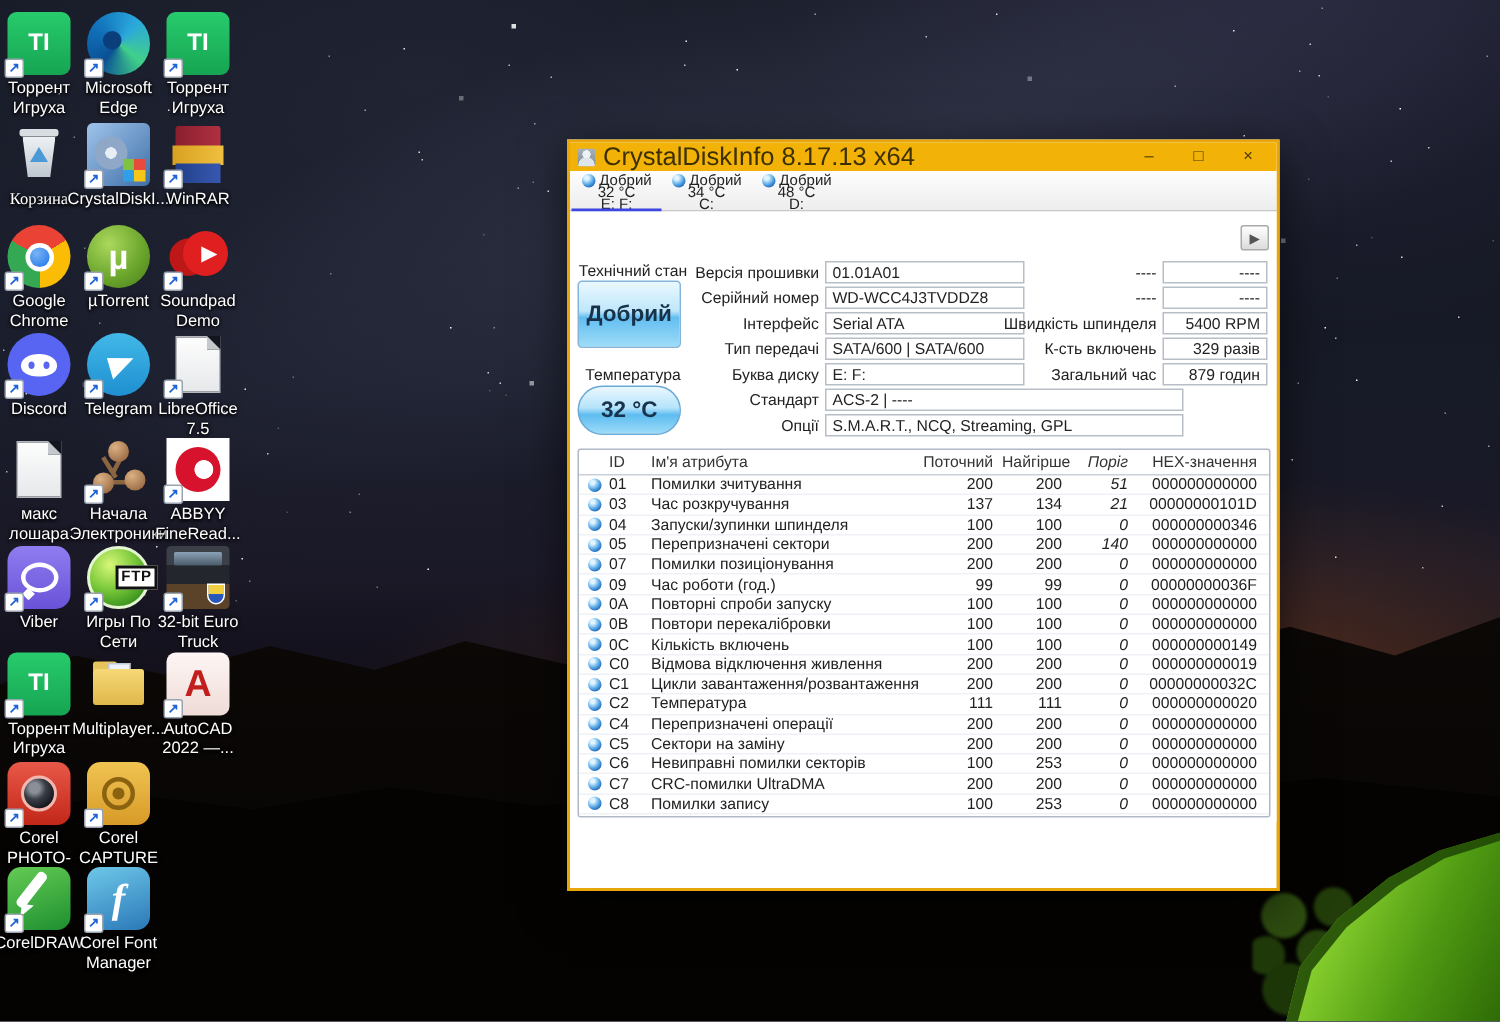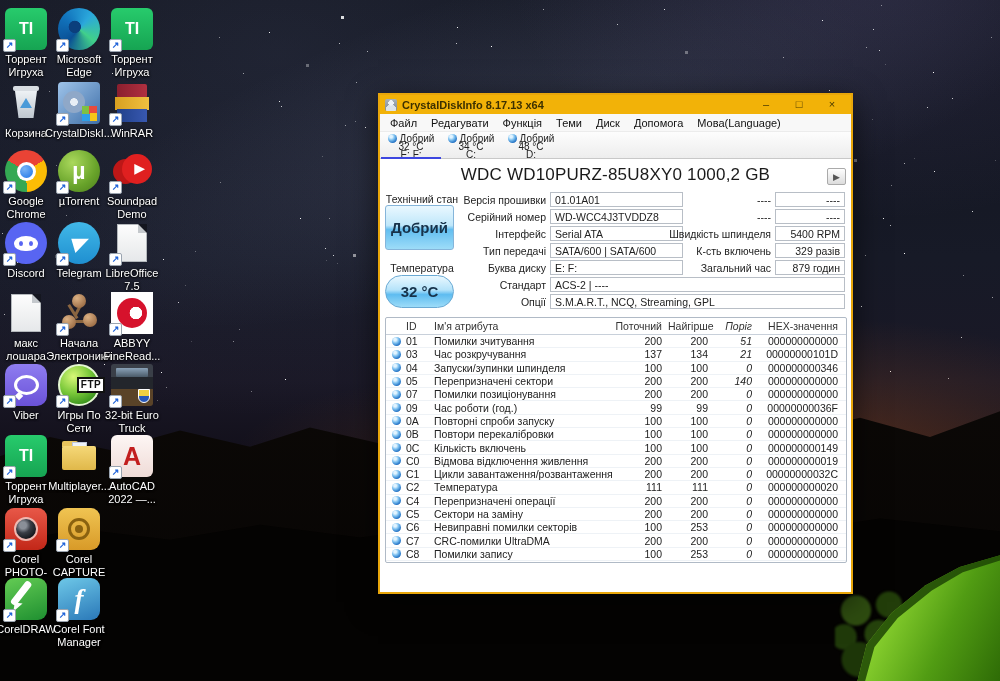--- a/index.html
+++ b/index.html
@@ -135,21 +135,21 @@
     font-family:"Liberation Serif", serif; font-style:italic; font-weight:bold; font-size:27px; }
 
   
   #win { position:absolute; left:378px; top:93px; width:475px; height:501px; background:#fff;
     border:2px solid #e8a60a; box-shadow:0 8px 28px rgba(0,0,0,.6); }
   .titlebar { height:19px; background:#f2b208; display:flex; align-items:center; padding:0 5px; gap:5px; }
   .apicon { width:12px; height:12px; border-radius:2px;
     background:radial-gradient(circle at 50% 32%, #eef2f6 0 26%, transparent 28%),
       radial-gradient(circle at 50% 92%, #dde4ea 0 42%, transparent 44%),
       linear-gradient(180deg,#a8b2bc,#7e8994); }
-  .wtitle { font-size:11px; color:#3c3000;font-weight:bold; }
+  .wtitle { font-size:17px; color:#3c3000; }
   .wbtns { margin-left:auto; display:flex; gap:21px; padding-right:8px; color:#4a3a00; font-size:11px; }
   .wbtn { width:12px; text-align:center; cursor:pointer; line-height:19px; }
   .menubar { height:18px; display:flex; align-items:center; background:#f8f8f8; font-size:11px;
     color:#111; padding-left:3px; border-bottom:1px solid #ececec; }
   .menu-item { padding:0 7px; cursor:pointer; }
   .tabstrip { height:27px; display:flex; background:linear-gradient(#fdfdfd,#ededed);
     border-bottom:1px solid #c8c8c8; padding-left:1px; }
   .tab { position:relative; width:60px; text-align:center; font-size:10px; color:#222;
     padding-top:1px; cursor:pointer; }
   .tab .l1 { display:flex; align-items:center; justify-content:center; gap:3px; height:10px; }
@@ -176,21 +176,21 @@
     background:linear-gradient(180deg,#eaf8ff 0%,#b5e3fa 45%,#5ebcf0 60%,#9ddcf8 100%); }
 
   .frow { position:absolute; left:0; right:0; height:16px; }
   .flabel { position:absolute; top:2px; text-align:right; font-size:10.5px; white-space:nowrap; }
   .fval { position:absolute; top:0; height:15px; border:1px solid #b8bec6; background:#fff;
     font-size:10.5px; padding:1px 4px; white-space:nowrap; overflow:hidden; }
   .frow.mid .flabel, .frow.wide .flabel { left:0; width:166px; }
   .frow.mid .fval { left:170px; width:133px; }
   .frow.right .flabel { left:200px; width:191px; }
   .frow.right .fval { left:395px; width:70px; text-align:right; }
-  .frow.wide .fval { left:170px; width:295px; }
+  .frow.wide .fval { left:170px; width:239px; }
 
   .smart { position:absolute; left:5px; top:158px; width:462px; height:246px; border:1px solid #b0bac6;
     border-radius:2px; background:#fff; font-size:10.5px; overflow:hidden; }
   .thead { display:flex; align-items:center; height:17px; border-bottom:1px solid #c8d0da; color:#333; }
   .trow { display:flex; align-items:center; height:13.3px; border-bottom:1px solid #eef2f6; cursor:pointer; }
   .c-dot { width:20px; display:flex; justify-content:center; }
   .c-id { width:26px; }
   .c-name { flex:1; padding-left:2px; white-space:nowrap; overflow:hidden; }
   .c-cur { width:56px; text-align:right; padding-right:6px; }
   .c-wst { width:46px; text-align:right; padding-right:6px; }
@@ -231,21 +231,21 @@
 Edge</div>
       </div>
       <div class="dcell" style="left: 105px; top: 8px;">
         <div class="dart">
           <div class="sq a-ti">TI</div>
           <div class="sc-arrow">↗</div>
         </div>
         <div class="dlabel">Торрент
 Игруха</div>
       </div>
-      <div class="dcell" style="left: -1px; top: 82px;">
+      <div class="dcell" style="left: -1px; top: 82px; font-family: Liberation Serif, serif;">
         <div class="dart">
           <div class="sq a-bin">
             <div class="bin-lid"></div>
             <div class="bin-body"></div>
             <div class="bin-tri"></div>
           </div>
         </div>
         <div class="dlabel">Корзина</div>
       </div>
       <div class="dcell" style="left: 52px; top: 82px;">
@@ -467,29 +467,20 @@
   <div id="win">
     <div class="titlebar">
       <span class="apicon"></span>
       <span class="wtitle">CrystalDiskInfo 8.17.13 x64</span>
       <span class="wbtns">
         <span class="wbtn">–</span>
         <span class="wbtn">□</span>
         <span class="wbtn">×</span>
       </span>
     </div>
-    <div class="menubar" id="menubar">
-        <span class="menu-item">Файл</span>
-        <span class="menu-item">Редагувати</span>
-        <span class="menu-item">Функція</span>
-        <span class="menu-item">Теми</span>
-        <span class="menu-item">Диск</span>
-        <span class="menu-item">Допомога</span>
-        <span class="menu-item">Мова(Language)</span>
-      </div>
     <div class="tabstrip" id="tabstrip">
         <div class="tab sel">
           <div class="l1">
             <span class="sphere"></span>
             <span>Добрий</span>
           </div>
           <div class="l2">32 °C</div>
           <div class="l3">E: F:</div>
         </div>
         <div class="tab">
@@ -503,21 +494,20 @@
         <div class="tab">
           <div class="l1">
             <span class="sphere"></span>
             <span>Добрий</span>
           </div>
           <div class="l2">48 °C</div>
           <div class="l3">D:</div>
         </div>
       </div>
     <div class="content">
-      <div class="model">WDC WD10PURZ-85U8XY0 1000,2 GB</div>
       <div class="play">▶</div>
       <div class="hlabel">Технічний стан</div>
       <button class="health-btn">Добрий</button>
       <div class="tlabel">Температура</div>
       <div class="temp-pill">32 °C</div>
       <div id="fields">
           <div class="frow mid" style="top: 33px;">
             <span class="flabel">Версія прошивки</span>
             <span class="fval">01.01A01</span>
           </div>

